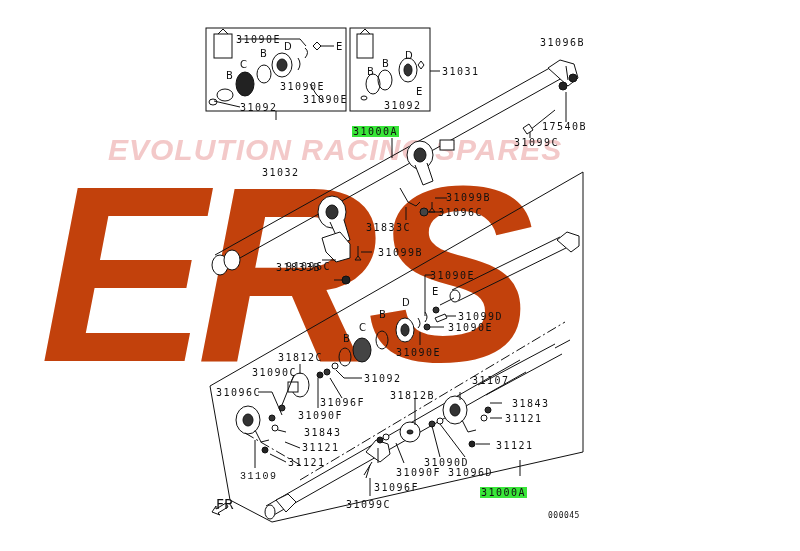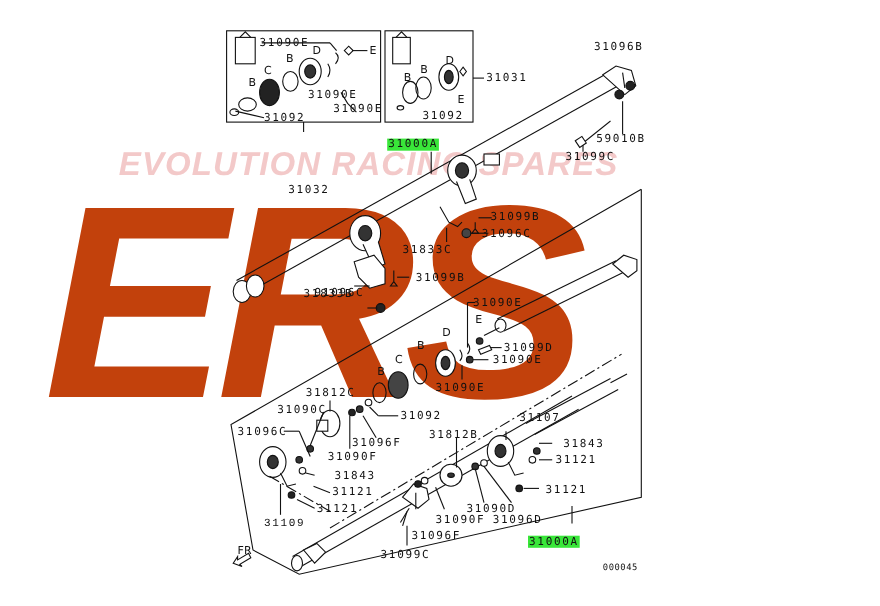--- a/index.html
+++ b/index.html
@@ -3,21 +3,21 @@
 <meta charset="utf-8">
 <style>
   html, body { margin:0; padding:0; background:#ffffff; }
   #stage { position:relative; width:800px; height:551px; overflow:hidden; background:#ffffff; font-family:"Liberation Sans", sans-serif; }
   svg { position:absolute; left:0; top:0; }
   .lbl { position:absolute; font-family:"DejaVu Sans Mono", monospace; font-size:10px; letter-spacing:1.5px; color:#111; white-space:nowrap; line-height:11px; }
   .hl { background:#39e639; padding:0 1px; }
   .letter { position:absolute; font-family:"DejaVu Sans", sans-serif; font-size:10px; color:#111; line-height:11px; }
   .wm-text { position:absolute; font-family:"Liberation Sans", sans-serif; font-style:italic; font-weight:bold; color:#f3c9c9; white-space:nowrap; letter-spacing:1px; }
   .wm-big { position:absolute; font-family:"Liberation Sans", sans-serif; font-style:italic; font-weight:bold; color:#c2410c; white-space:nowrap; }
-  .fr { position:absolute; font-family:"DejaVu Sans", sans-serif; font-size:10px; color:#111; }
+  .fr { position:absolute; font-family:"DejaVu Sans", sans-serif; font-size:14px; color:#111; }
 </style>
 </head>
 <body>
 
 <div id="stage">
 
   <div class="wm-big" style="left:40px;top:150px;font-size:250px;line-height:250px;letter-spacing:-10px;">ERS</div>
   <div class="wm-text" style="left:108px;top:133px;font-size:30px;">EVOLUTION RACING SPARES</div>
 
   <svg width="800" height="551" viewBox="0 0 800 551">
@@ -198,21 +198,21 @@
   <div class="letter" style="left:336px;top:41px;">E</div>
 
   <div class="lbl" style="left:442px;top:66px;">31031</div>
   <div class="lbl" style="left:384px;top:100px;">31092</div>
   <div class="letter" style="left:367px;top:66px;">B</div>
   <div class="letter" style="left:382px;top:58px;">B</div>
   <div class="letter" style="left:405px;top:50px;">D</div>
   <div class="letter" style="left:416px;top:86px;">E</div>
 
   <div class="lbl" style="left:540px;top:37px;">31096B</div>
-  <div class="lbl" style="left:542px;top:121px;">59010B</div>
+  <div class="lbl" style="left:542px;top:121px;">17540B</div>
   <div class="lbl" style="left:514px;top:137px;">31099C</div>
   <div class="lbl hl" style="left:352px;top:126px;">31000A</div>
   <div class="lbl" style="left:446px;top:192px;">31099B</div>
   <div class="lbl" style="left:438px;top:207px;">31096C</div>
   <div class="lbl" style="left:366px;top:222px;">31833C</div>
   <div class="lbl" style="left:378px;top:247px;">31099B</div>
   <div class="lbl" style="left:276px;top:262px;">31833B</div>
   <div class="lbl" style="left:286px;top:261px;">91096C</div>
 
   <div class="lbl" style="left:430px;top:270px;">31090E</div>

